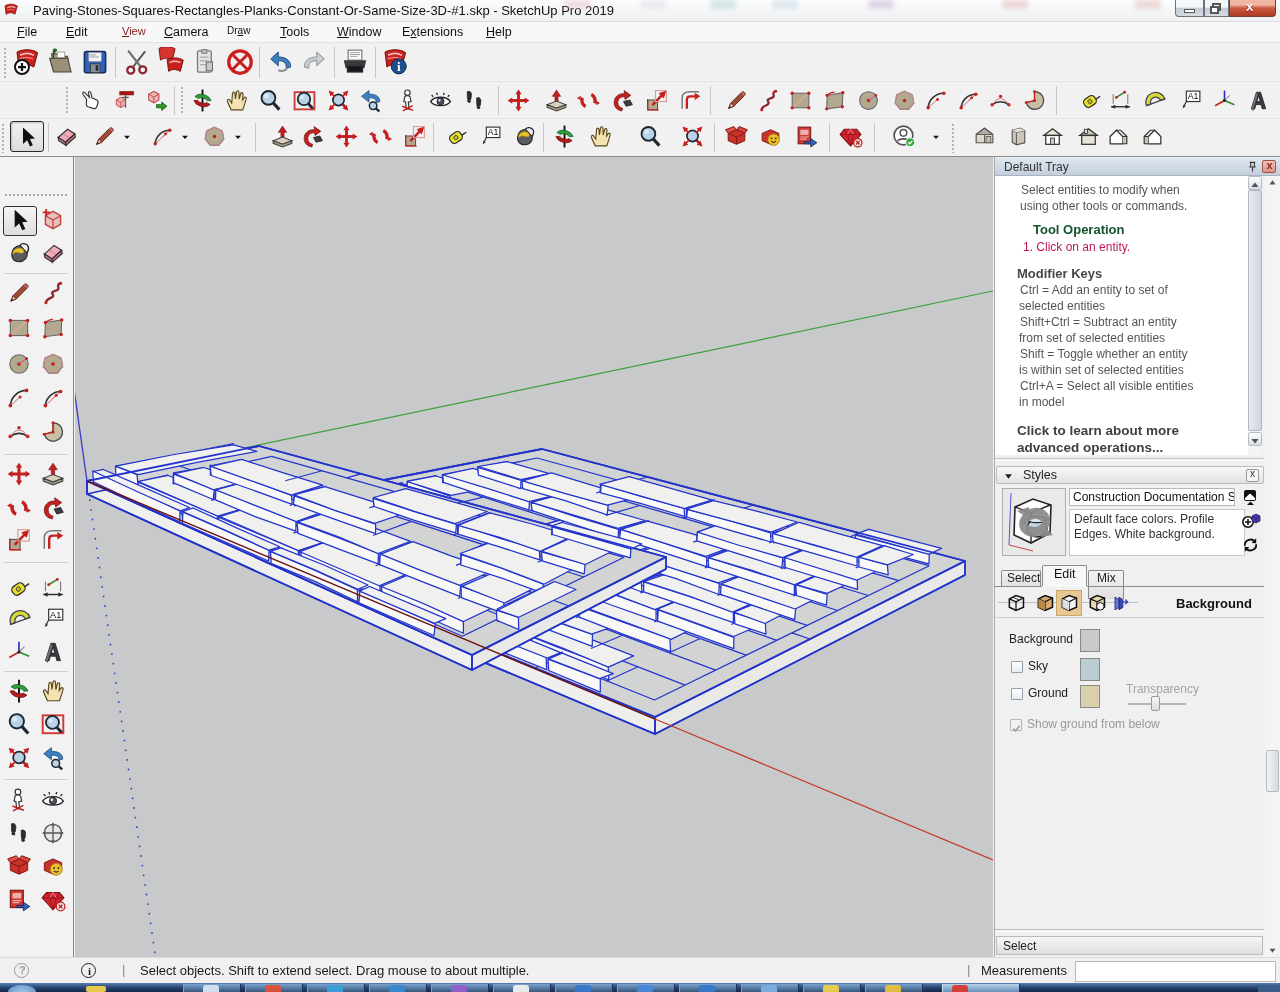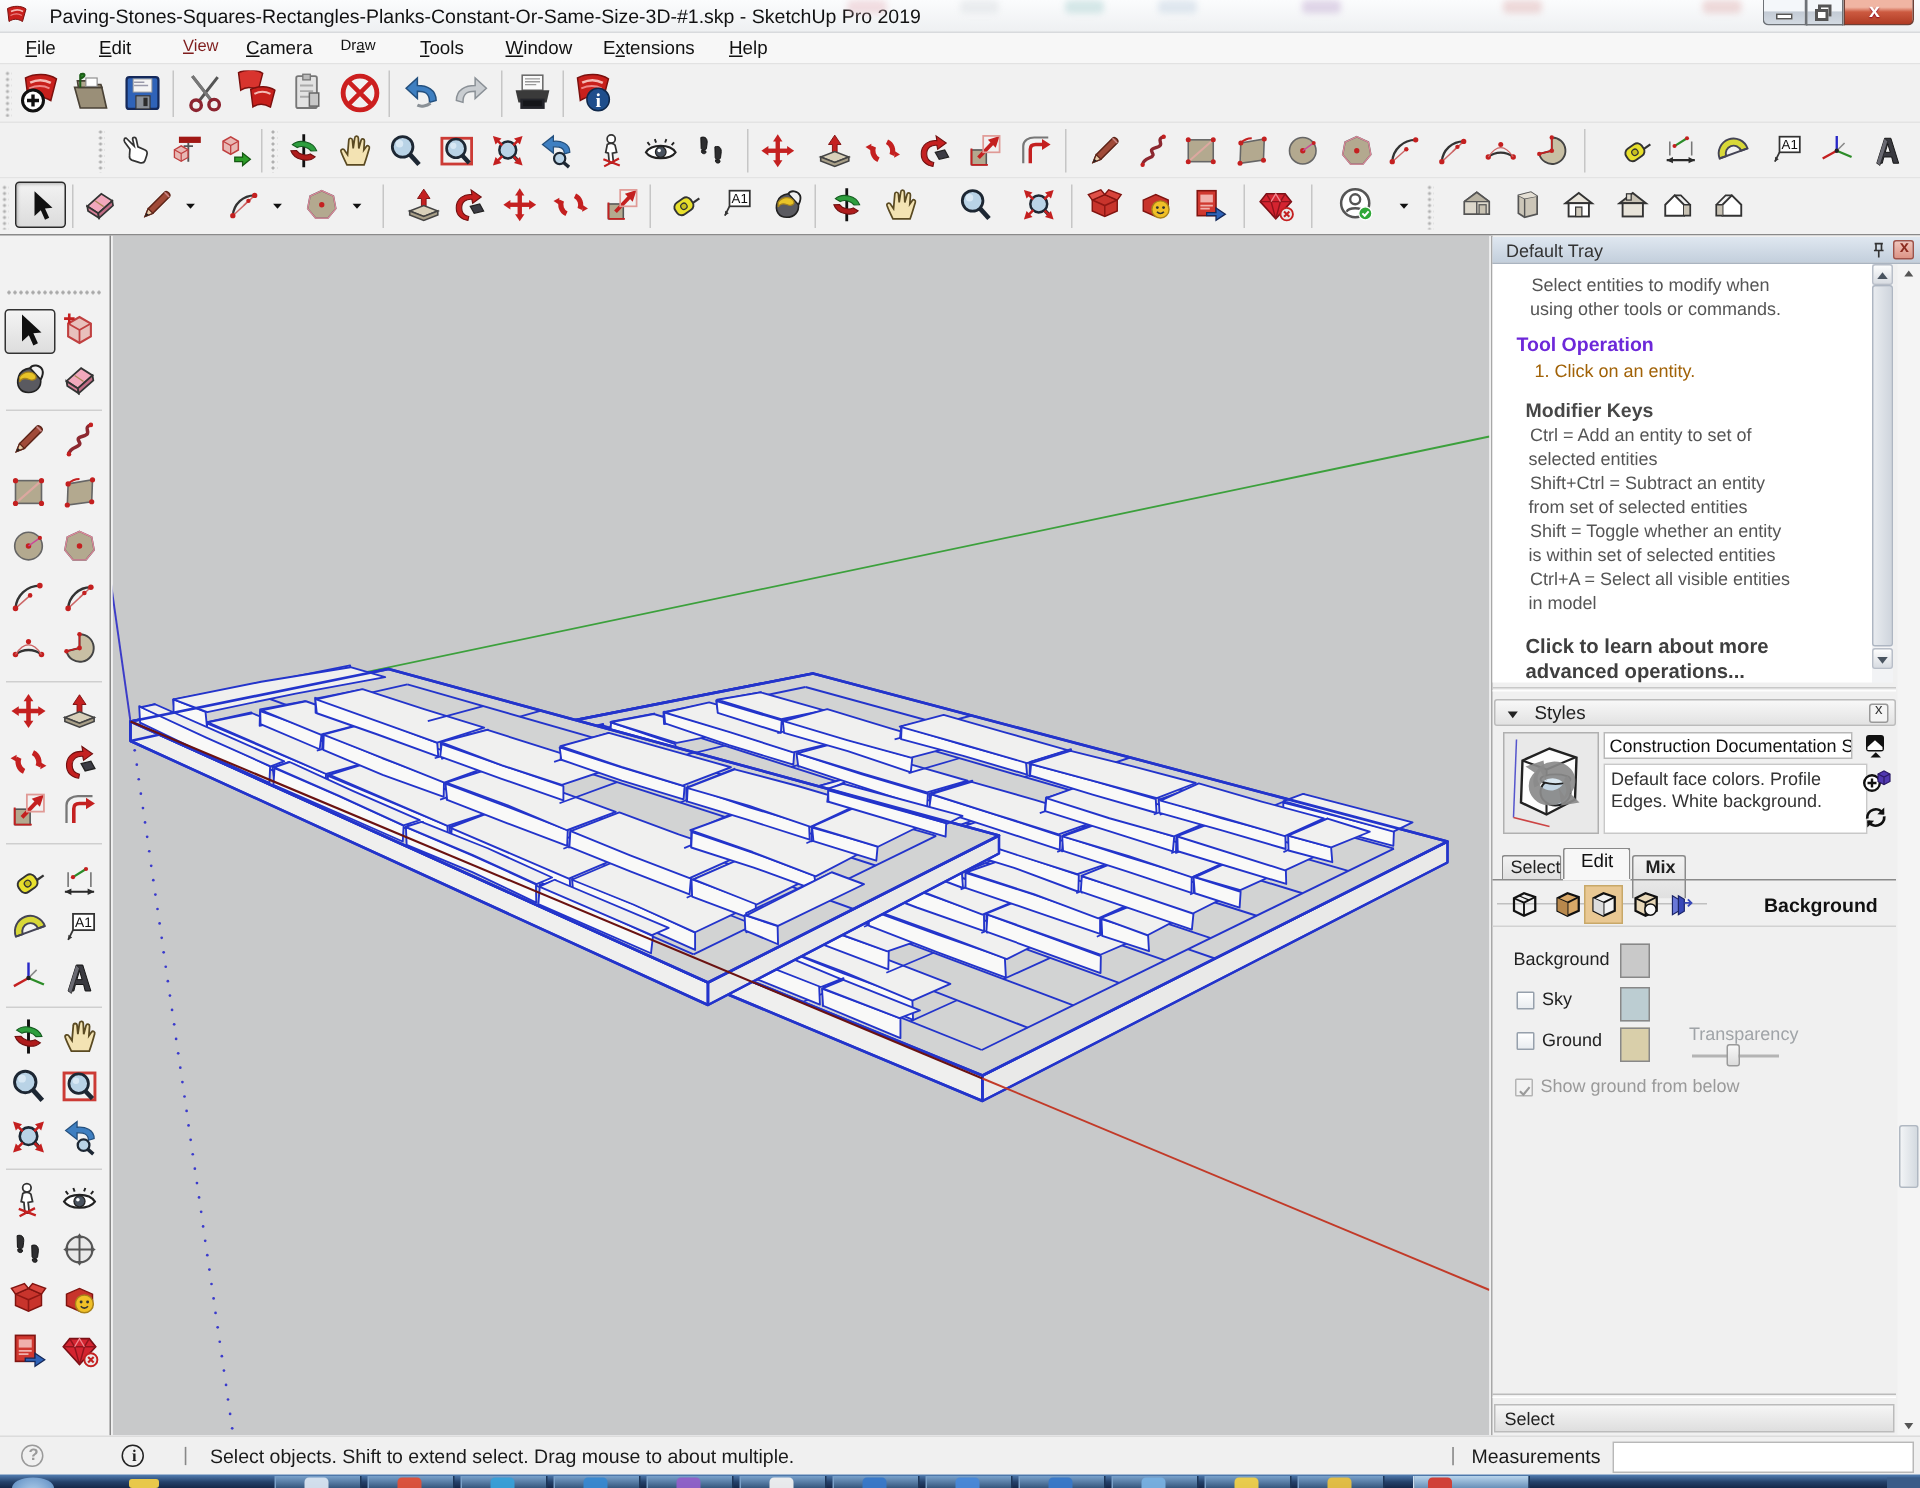--- a/index.html
+++ b/index.html
@@ -1163,22 +1163,22 @@
 <div class="abs" style="left:0;top:0;width:14px;height:14px;background:linear-gradient(#fdfdfd,#d8dce2);border:1px solid #b8bec8;border-radius:2px;"><svg width="12" height="12" viewBox="0 0 12 12">
         <path d="M6 3.5 L9.5 8 H2.5 Z" fill="#4a5460"></path>
       </svg></div>
 <div class="abs" style="left:0;top:14px;width:14px;height:241px;background:linear-gradient(90deg,#e8ebef,#cfd5dd);border:1px solid #aeb6c2;border-radius:2px;"></div>
 <div class="abs" style="left:0;top:256px;width:14px;height:14px;background:linear-gradient(#fdfdfd,#d8dce2);border:1px solid #b8bec8;border-radius:2px;"><svg width="12" height="12" viewBox="0 0 12 12">
         <path d="M6 8.5 L9.5 4 H2.5 Z" fill="#4a5460"></path>
       </svg></div>
 </div>
 <span class="abs" style="left:1021px;top:183px;font-size:12px;color:#555;">Select entities to modify when</span>
 <span class="abs" style="left:1020px;top:199px;font-size:12px;color:#555;">using other tools or commands.</span>
-<span class="abs" style="left:1011px;top:222px;font-size:13px;font-weight:bold;color:#6d28d9;">Tool Operation</span>
-<span class="abs" style="left:1023px;top:240px;font-size:12px;color:#a16207;">1. Click on an entity.</span>
+<span class="abs" style="left:1033px;top:222px;font-size:13px;font-weight:bold;color:#14532d;">Tool Operation</span>
+<span class="abs" style="left:1023px;top:240px;font-size:12px;color:#be185d;">1. Click on an entity.</span>
 <span class="abs" style="left:1017px;top:266px;font-size:13px;font-weight:bold;color:#474747;">Modifier Keys</span>
 <span class="abs" style="left:1020px;top:283px;font-size:12px;color:#555;">Ctrl = Add an entity to set of</span>
 <span class="abs" style="left:1019px;top:299px;font-size:12px;color:#555;">selected entities</span>
 <span class="abs" style="left:1020px;top:315px;font-size:12px;color:#555;">Shift+Ctrl = Subtract an entity</span>
 <span class="abs" style="left:1019px;top:331px;font-size:12px;color:#555;">from set of selected entities</span>
 <span class="abs" style="left:1020px;top:347px;font-size:12px;color:#555;">Shift = Toggle whether an entity</span>
 <span class="abs" style="left:1019px;top:363px;font-size:12px;color:#555;">is within set of selected entities</span>
 <span class="abs" style="left:1020px;top:379px;font-size:12px;color:#555;">Ctrl+A = Select all visible entities</span>
 <span class="abs" style="left:1019px;top:395px;font-size:12px;color:#555;">in model</span>
 <span class="abs" style="left:1017px;top:423px;font-size:13.5px;font-weight:bold;color:#3f3f3f;">Click to learn about more</span>
@@ -1227,21 +1227,21 @@
     <path d="M20 2.5 L20 9.5 L13.5 9 Z" fill="#111"></path>
     <path d="M20 11 A 8 8 0 0 1 5 15.5" fill="none" stroke="#111" stroke-width="2.6"></path>
     <path d="M4 21.5 L4 14.5 L10.5 15 Z" fill="#111"></path>
   </svg>
 <div class="abs" style="left:1001px;top:570px;width:40px;height:16px;background:linear-gradient(#f2f2f2,#e0e0e0);border:1px solid #8a8a8a;border-bottom:none;border-radius:2px 2px 0 0;">
     <span class="abs" style="left:5px;top:0px;font-size:12px;color:#222;">Select</span>
   </div>
 <div class="abs" style="left:1042px;top:565px;width:45px;height:21px;background:#f7f7f7;border:1px solid #8a8a8a;border-bottom:none;border-radius:2px 2px 0 0;">
     <span class="abs" style="left:11px;top:1px;font-size:12.5px;color:#111;">Edit</span>
   </div>
-<div class="abs" style="left:1088px;top:570px;width:36px;height:29px;background:linear-gradient(#f2f2f2,#e0e0e0);border:1px solid #8a8a8a;border-bottom:none;border-radius:2px 2px 0 0;font-weight:bold;">
+<div class="abs" style="left:1088px;top:570px;width:36px;height:29px;background:linear-gradient(#f2f2f2,#e0e0e0);border:1px solid #8a8a8a;border-bottom:none;border-radius:2px 2px 0 0;">
     <span class="abs" style="left:8px;top:0px;font-size:12px;color:#222;">Mix</span>
   </div>
 <div class="abs" style="left:995px;top:586px;width:269px;height:1px;background:#8a8a8a;"></div>
 <div class="abs" style="left:1042px;top:586px;width:45px;height:1px;background:#f7f7f7;"></div>
 <div class="abs" style="left:998px;top:602px;width:140px;height:1px;background:#c0c0c0;"></div>
 
 <svg class="abs" style="left:1006px;top:593px" width="20" height="20" viewBox="0 0 24 24">
     <path d="M4 7 L12 3 L21 6 L21 17 L12 21 L4 17 Z" fill="none" stroke="#111" stroke-width="1.8"></path>
     <path d="M4 7 L12 10.5 L21 6 M12 10.5 V21" stroke="#111" stroke-width="1.5" fill="none"></path>
     <path d="M8 5 L16 8.5" stroke="#111" stroke-width="1"></path>

